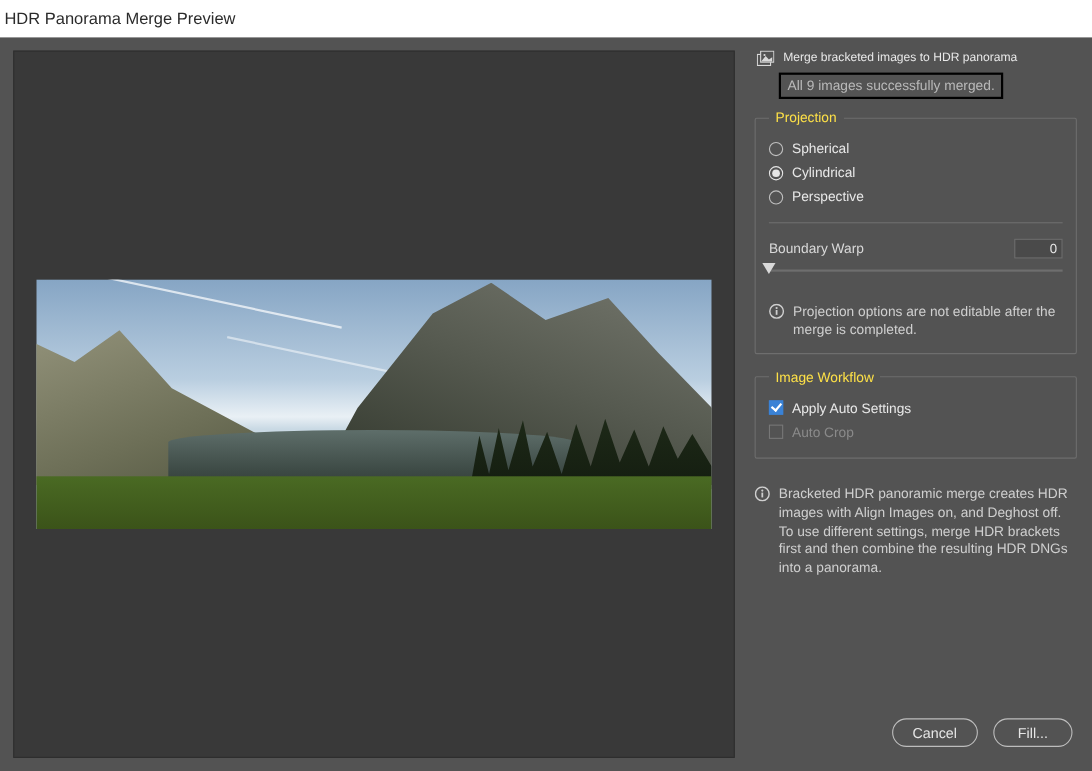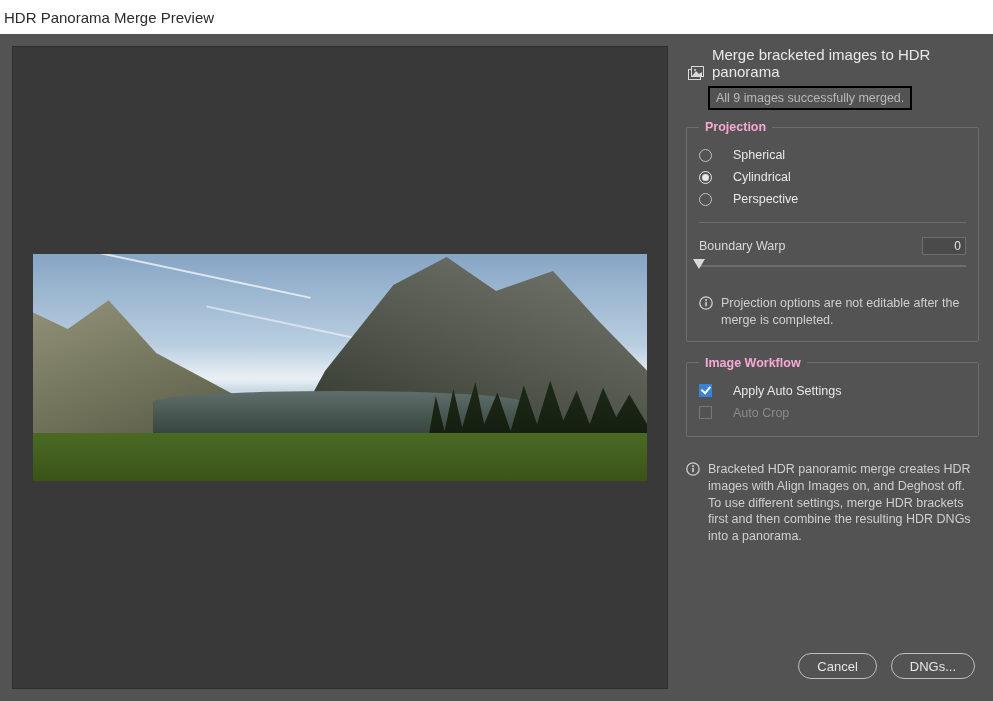--- a/index.html
+++ b/index.html
@@ -13,28 +13,28 @@
   
   .sky { position: absolute; inset: 0; background: linear-gradient(to bottom, #86a5c4 0%, #b9cee0 40%, #e9f0f5 55%, #c9d9e4 60%); }
   .mtn-left { position: absolute; left: -40px; bottom: 40px; width: 340px; height: 160px; background: linear-gradient(160deg,#9b9a82 0%, #6d6f57 60%, #4b4f3a 100%); clip-path: polygon(0 100%, 0 35%, 10% 18%, 22% 30%, 34% 12%, 48% 45%, 70% 70%, 100% 100%); }
   .mtn-right { position: absolute; right: -20px; bottom: 40px; width: 380px; height: 200px; background: linear-gradient(200deg,#7a7c72 0%, #565a50 50%, #2f352a 100%); clip-path: polygon(0 100%, 10% 65%, 28% 22%, 42% 8%, 55% 25%, 70% 15%, 82% 40%, 100% 75%, 100% 100%); }
   .trees { position: absolute; right: 0; bottom: 36px; width: 220px; height: 70px; background: linear-gradient(#1e2a18,#141d10); clip-path: polygon(0 100%, 4% 30%, 8% 80%, 12% 20%, 16% 75%, 22% 10%, 26% 70%, 32% 25%, 38% 80%, 44% 15%, 50% 70%, 56% 8%, 62% 65%, 68% 22%, 74% 70%, 80% 18%, 86% 60%, 92% 28%, 100% 70%, 100% 100%); }
   .lake { position: absolute; left: 120px; bottom: 28px; width: 370px; height: 62px; background: linear-gradient(to bottom,#5e6e6a 0%, #3d4a45 60%, #2c3530 100%); border-radius: 50% / 18%; filter: blur(.3px); }
   .grass { position: absolute; left: 0; right: 0; bottom: 0; height: 48px; background: linear-gradient(#4a6a23,#3b5319); }
   .contrail { position:absolute; top:20px; left:60px; width:220px; height:2px; background: rgba(255,255,255,.7); transform: rotate(12deg); box-shadow: 120px 30px 0 rgba(255,255,255,.5); }
 
   .right-pane { width: 313px; padding: 10px 14px 0 6px; color: #d5d5d5; font-size: 12.5px; display: flex; flex-direction: column; }
-  .merge-head { display: flex; align-items: flex-end; gap: 8px; padding: 2px 0 6px 2px; color: #e8e8e8; font-size: 15px; }
+  .merge-head { display: flex; align-items: flex-start; gap: 8px; padding: 2px 0 6px 2px; color: #e8e8e8; font-size: 11px; }
   .merge-head svg { flex-shrink:0; }
   .status-box { border: 2px solid #000000; padding: 3px 6px; margin: 0 0 10px 22px; color: #b9b9b9; font-size: 12.5px; width: fit-content; min-width: 182px; }
 
   fieldset.group { border: 1px solid #6e6e6e; border-radius: 2px; margin-bottom: 14px; padding: 10px 12px 12px 12px; }
-  fieldset.group > legend { padding: 0 6px; color: #f9a8d4; font-size: 12.5px; font-weight: bold; }
+  fieldset.group > legend { padding: 0 6px; color: #fde047; font-size: 12.5px; }
 
-  .radio-row, .check-row { display: flex; align-items: center; gap: 21px; padding: 4px 0; color: #e8e8e8; cursor: pointer; }
+  .radio-row, .check-row { display: flex; align-items: center; gap: 8px; padding: 4px 0; color: #e8e8e8; cursor: pointer; }
   .radio-outer { width: 13px; height: 13px; border: 1.5px solid #bfbfbf; border-radius: 50%; display: flex; align-items: center; justify-content: center; }
   .radio-inner { width: 7px; height: 7px; border-radius: 50%; background: #e6e6e6; }
   .radio-row.selected .radio-outer { border-color: #e6e6e6; }
   .radio-row:not(.selected) .radio-inner { display: none; }
 
   .hr { height: 1px; background: #6e6e6e; margin: 12px 0 14px 0; }
 
   .bw-row { display: flex; align-items: center; justify-content: space-between; }
   .bw-label { color: #d9d9d9; }
   .bw-input { width: 44px; height: 18px; background: #4a4a4a; border: 1px solid #6e6e6e; color: #e6e6e6; font-size: 12px; text-align: right; padding-right: 4px; }
@@ -157,18 +157,18 @@
         <span>Bracketed HDR panoramic merge creates HDR images with Align Images on, and Deghost off. To use different settings, merge HDR brackets first and then combine the resulting HDR DNGs into a panorama.</span>
       </div>
 
     </div>
 
     <div class="footer">
       <div class="btn">
           <span>Cancel</span>
         </div>
       <div class="btn">
-          <span>DNGs...</span>
+          <span>Fill...</span>
         </div>
     </div>
 
   </div>
 </div>
 
 </body></html>

